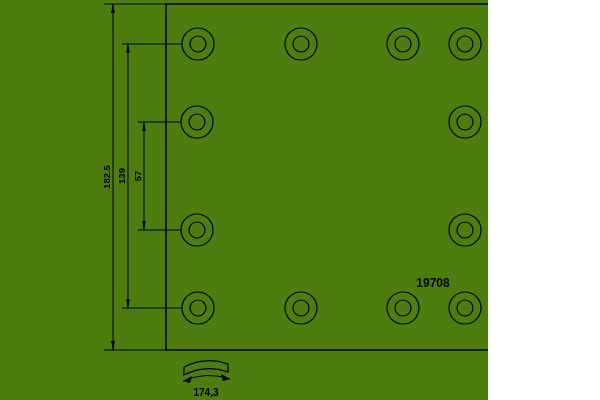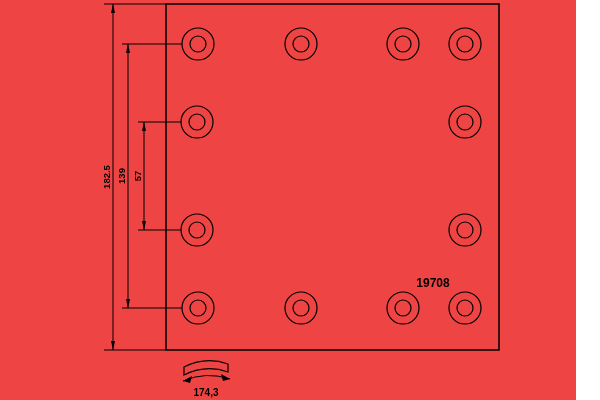--- a/index.html
+++ b/index.html
@@ -1,20 +1,20 @@
 <!DOCTYPE html>
 <html><head>
 <meta charset="utf-8">
 <style>
   html, body { margin: 0; padding: 0; background: #ffffff; }
   .canvas {
     position: relative;
-    width: 576px;
+    width: 488px;
     height: 400px;
-    background: #ef4444;
+    background: #4d7c0f;
     font-family: "Liberation Sans", sans-serif;
     overflow: hidden;
   }
   svg { display: block; }
   .dim-text {
     font-family: "Liberation Sans", sans-serif;
     font-size: 9.5px;
     font-weight: bold;
     fill: #000000;
   }

